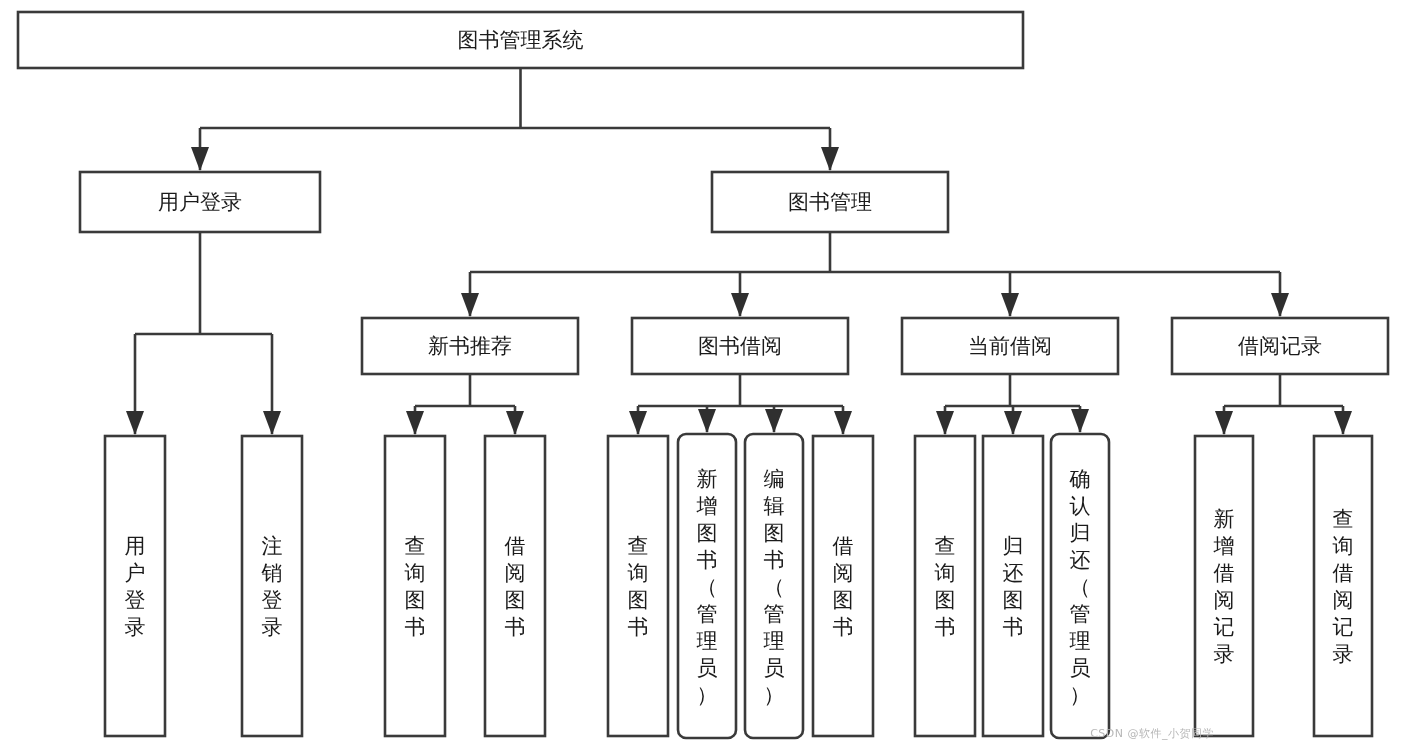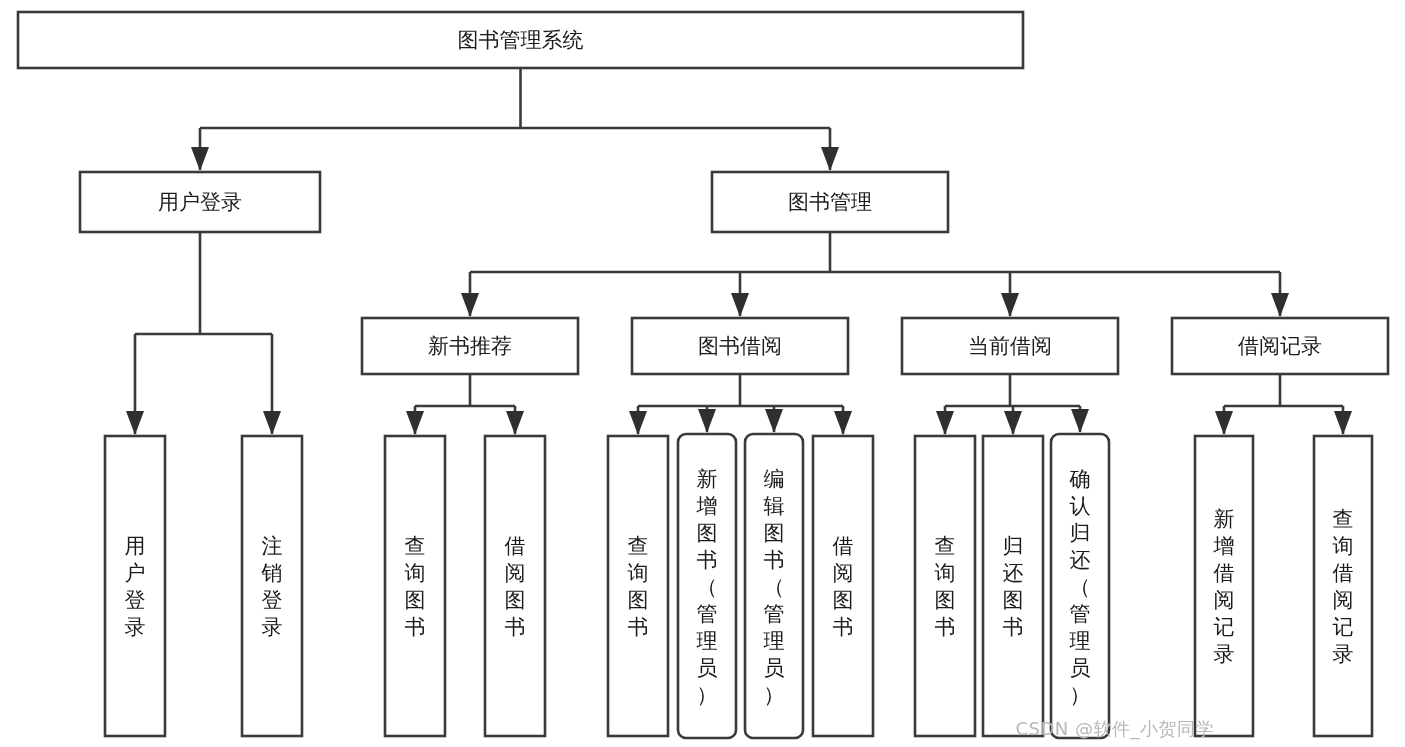--- a/index.html
+++ b/index.html
@@ -58,21 +58,21 @@
     font-family: "DejaVu Sans", "Liberation Sans", sans-serif;
     font-size: 21px;
     fill: #1b1b1b;
     text-anchor: middle;
   }
   .watermark {
     position: absolute;
     right: 10px;
     bottom: 6px;
     font-family: "DejaVu Sans", "Liberation Sans", sans-serif;
-    font-size: 18px;
+    font-size: 11px;
     color: #b7b7b7;
     white-space: nowrap;
     letter-spacing: 0.5px;
     user-select: none;
   }
 </style>
 </head>
 <body>
 
 <div id="diagram-root">

